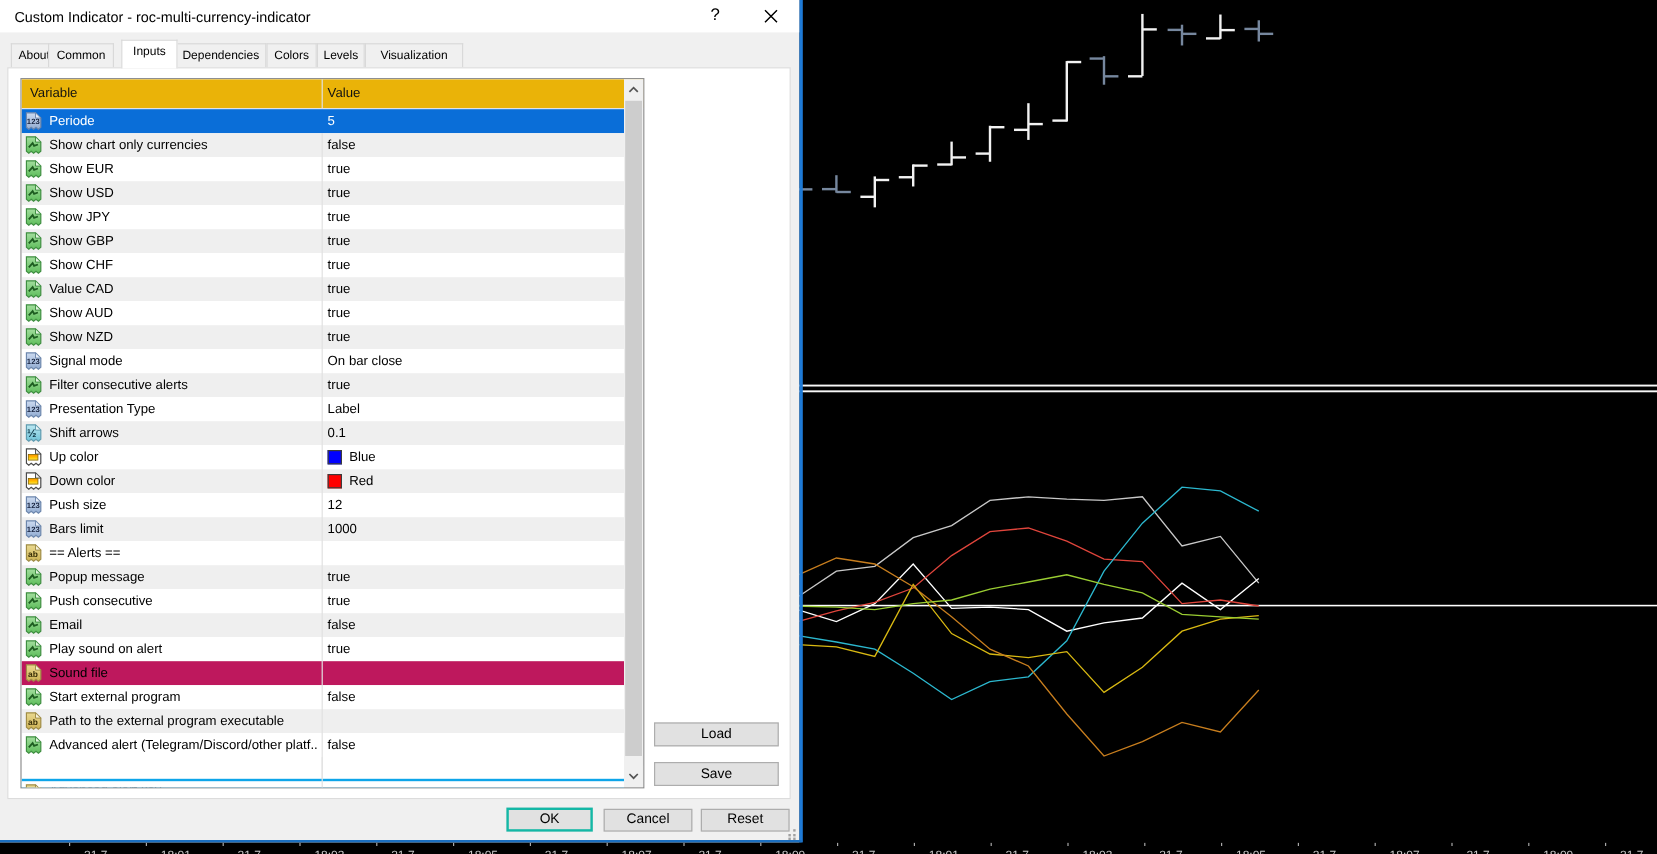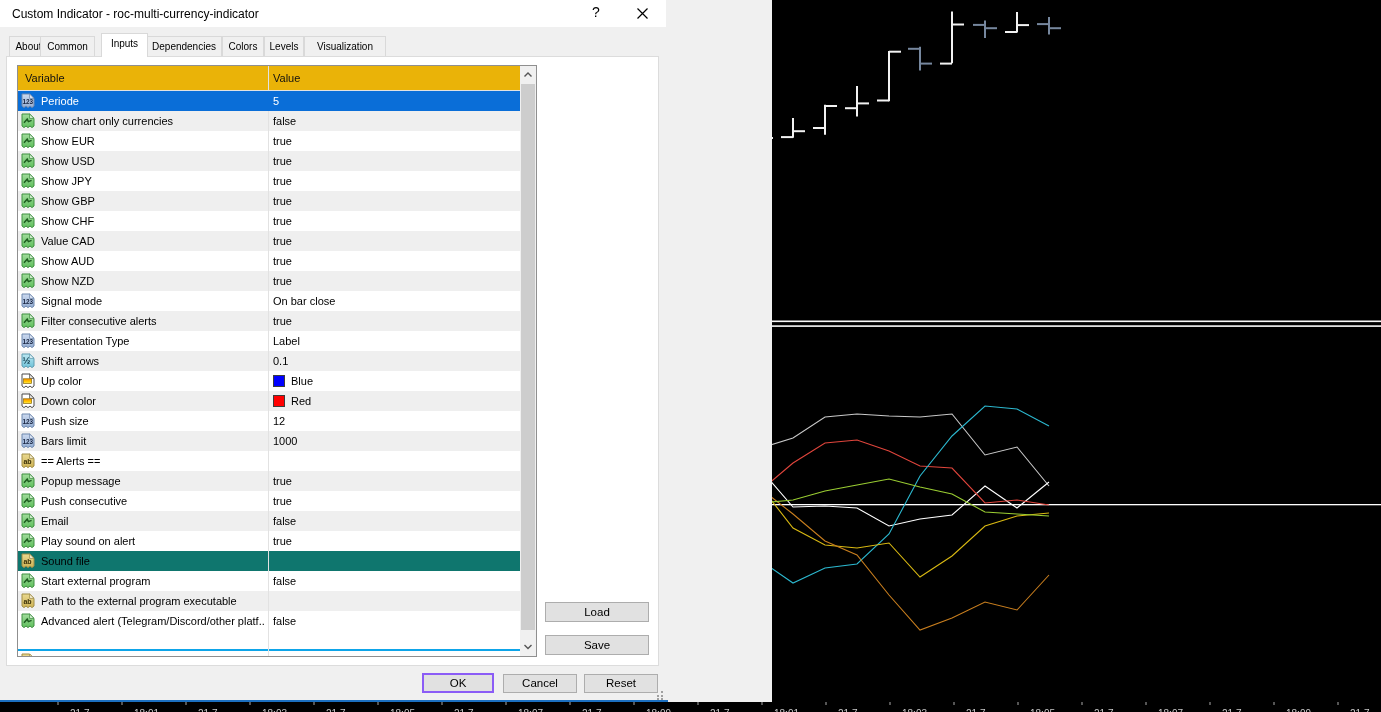--- a/index.html
+++ b/index.html
@@ -1,17 +1,17 @@
 <!DOCTYPE html>
 <html><head><meta charset="utf-8"><style>
 *{margin:0;padding:0;box-sizing:border-box}
 html,body{width:1381px;height:712px;background:#000;overflow:hidden;
  font-family:"Liberation Sans", sans-serif;-webkit-font-smoothing:antialiased}
 .abs{position:absolute}
-.dlg{position:absolute;left:0;top:0;width:772px;height:702px;background:#f0f0f0}
+.dlg{position:absolute;left:0;top:0;width:666px;height:702px;background:#f0f0f0}
 .title{position:absolute;left:0;top:0;width:666px;height:27px;background:#fff}
 .title .t{position:absolute;left:12px;top:7px;font-size:12px;color:#000}
 .tab{position:absolute;top:36px;height:21px;background:#f0f0f0;border:1px solid #d9d9d9;border-bottom:none;font-size:10px;color:#000;text-align:center;line-height:20px}
 .tab.act{top:33px;height:24px;background:#fff;z-index:5;line-height:20px}
 .page{position:absolute;left:6px;top:56px;width:653px;height:610px;background:#fff;border:1px solid #dcdcdc}
 .tbl{position:absolute;left:17px;top:65px;width:520px;height:592px;background:#fff;border:1px solid #8f8f8f;overflow:hidden}
 .hdr{position:absolute;left:0;top:0;width:518px;height:24px;background:#eab308;font-size:11px;color:#111}
 .row{position:absolute;left:0;width:502px;height:20px;font-size:11px;color:#000}
 .row .lb{position:absolute;left:23px;top:4px;width:224px;white-space:nowrap;overflow:hidden}
 .row .vl{position:absolute;left:255px;top:4px;white-space:nowrap}
@@ -482,21 +482,21 @@
                 <stop offset="1" stop-color="#5fbe5c"></stop>
               </linearGradient>
             </defs>
             <path d="M1 1 L8.6 1 L13 5.4 L13 13 L11 14.6 L9 13 L7 14.6 L5 13 L3 14.6 L1 13 Z" fill="url(#gb)" stroke="#3f8f41" stroke-width="1"></path>
             <path d="M8.6 1 L8.6 5.4 L13 5.4 Z" fill="#e2f4e0" stroke="#3f8f41" stroke-width="0.8"></path>
             <path d="M3 9.8 L6.2 6.2 L7.4 8.6 L10.6 7.4" fill="none" stroke="#1d5c20" stroke-width="1.5"></path>
           </svg></span>
         <span class="lb">Play sound on alert</span>
         <span class="vl">true</span>
       </div>
-<div class="row" style="top:485px;background:#0f766e;color:#000">
+<div class="row" style="top:485px;background:#be185d;color:#000">
         <span class="ic"><svg width="14" height="16" viewBox="0 0 14 16">
             <defs>
               <linearGradient id="gs" x1="0" y1="0" x2="0" y2="1">
                 <stop offset="0" stop-color="#ead990"></stop>
                 <stop offset="1" stop-color="#cdb254"></stop>
               </linearGradient>
             </defs>
             <path d="M1 1 L8.6 1 L13 5.4 L13 13 L11 14.6 L9 13 L7 14.6 L5 13 L3 14.6 L1 13 Z" fill="url(#gs)" stroke="#a08d46" stroke-width="1"></path>
             <path d="M8.6 1 L8.6 5.4 L13 5.4 Z" fill="#f8f3dd" stroke="#a08d46" stroke-width="0.8"></path>
             <text x="2.4" y="10.8" font-family="Liberation Sans, sans-serif" font-size="7" font-weight="bold" fill="#3a3008">ab</text>
@@ -582,21 +582,21 @@
           </svg></div>
 <div class="th"></div>
 <div class="abs" style="left:0;top:572px;width:16px;height:18px;background:#f0f0f0">
 <svg width="16" height="18" viewBox="0 0 16 18">
             <path d="M4.5 7 L8 10.5 L11.5 7" fill="none" stroke="#555" stroke-width="1.4"></path>
           </svg></div>
 </div>
 </div>
 <div class="btn" style="left:545px;top:602px;width:104px;height:20px;line-height:18px">Load</div>
 <div class="btn" style="left:545px;top:635px;width:104px;height:20px;line-height:18px">Save</div>
-<div class="btn" style="left:422px;top:673px;width:72px;height:20px;line-height:16px;border:2px solid #8b5cf6">OK</div>
+<div class="btn" style="left:422px;top:673px;width:72px;height:20px;line-height:16px;border:2px solid #14b8a6">OK</div>
 <div class="btn" style="left:503px;top:674px;width:74px;height:19px;line-height:17px">Cancel</div>
 <div class="btn" style="left:584px;top:674px;width:74px;height:19px;line-height:17px">Reset</div>
 <svg class="abs" style="left:654px;top:690px" width="10" height="10" viewBox="0 0 10 10">
 <rect x="7" y="1" width="2" height="2" fill="#a0a0a0"></rect>
       <rect x="7" y="5" width="2" height="2" fill="#a0a0a0"></rect>
 <rect x="3" y="5" width="2" height="2" fill="#a0a0a0"></rect>
       <rect x="7" y="8" width="2" height="2" fill="#a0a0a0"></rect>
 <rect x="3" y="8" width="2" height="2" fill="#a0a0a0"></rect>
     </svg>
 <div class="abs" style="left:0;top:700px;width:668px;height:2px;background:#1b6fc0"></div>

